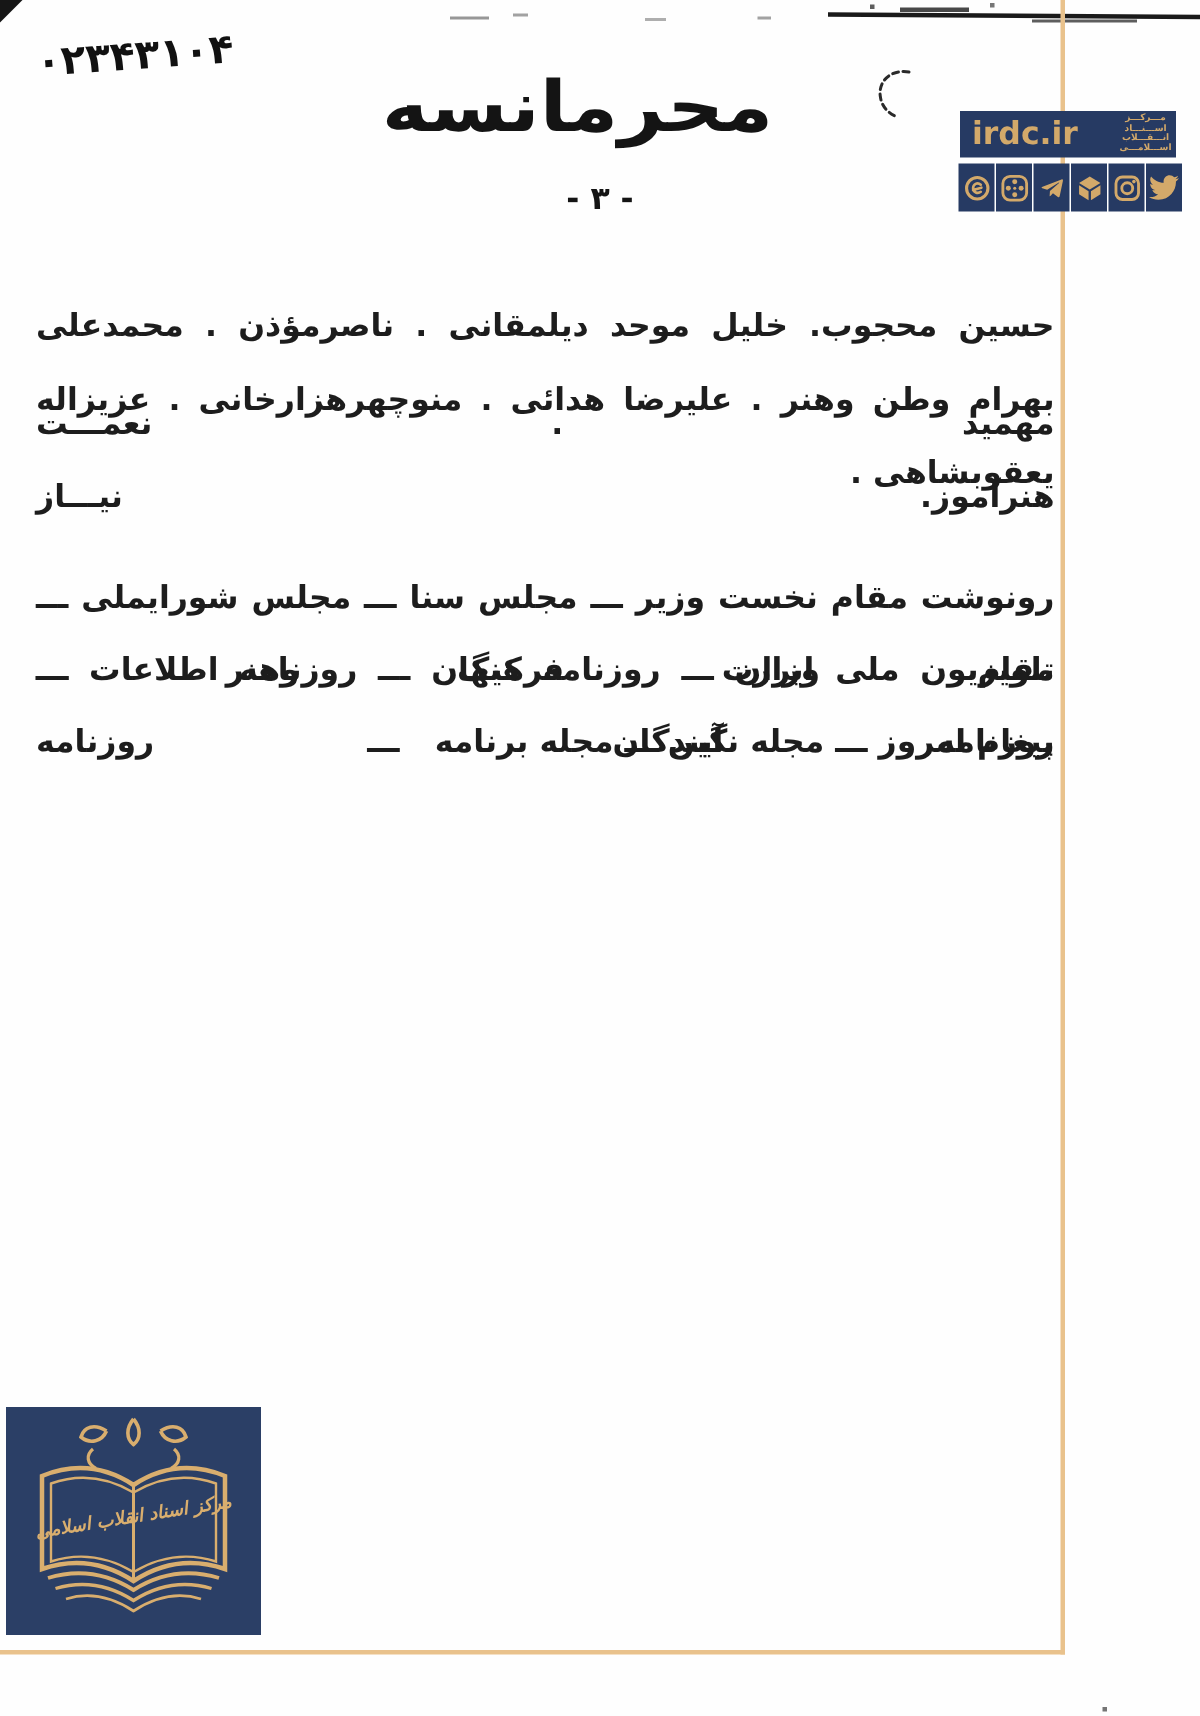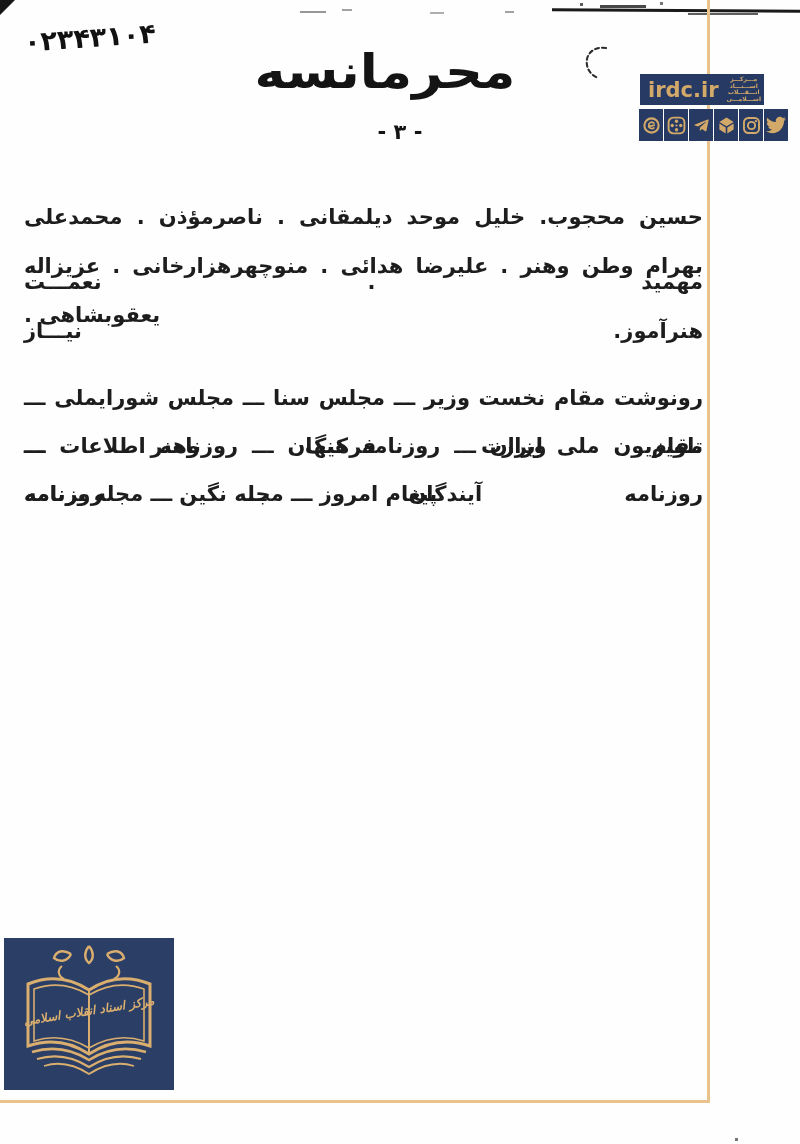--- a/index.html
+++ b/index.html
@@ -30,25 +30,25 @@
     font-size:21px;font-weight:bold;color:#141414;letter-spacing:3px;
   }
   
   .para{position:absolute;left:24px;width:679px;direction:rtl;z-index:0;}
   .para.p1{top:185px;}
   .para.p2{top:374px;}
   .line{font-size:21px;font-weight:bold;line-height:65px;height:49px;
     color:#1d1d1d;white-space:normal;}
   .p2 .line{line-height:48px;height:48px;}
   .line.justify{text-align:justify;text-align-last:justify;}
-  .line.end{text-align:left;}
+  .line.end{text-align:right;}
   
   .irdc-badge{
-    position:absolute;left:640px;top:74px;width:124px;height:31px;
-    background:#263a63;z-index:2;display:flex;align-items:center;
+    position:absolute;left:640px;top:74px;width:144px;height:31px;
+    background:#263a63;z-index:2;display:flex;align-items:flex-start;
   }
   .irdc-site{font-size:21px;font-weight:bold;color:#d3a96a;padding-left:8px;line-height:30px;}
   .irdc-mini{
     position:absolute;right:3px;top:2px;direction:rtl;text-align:center;
     font-size:6px;line-height:6.6px;color:#d3a96a;font-weight:bold;
   }
   .social-bar{
     position:absolute;left:639px;top:109px;display:flex;gap:1px;z-index:2;
   }
   .social-sq{

